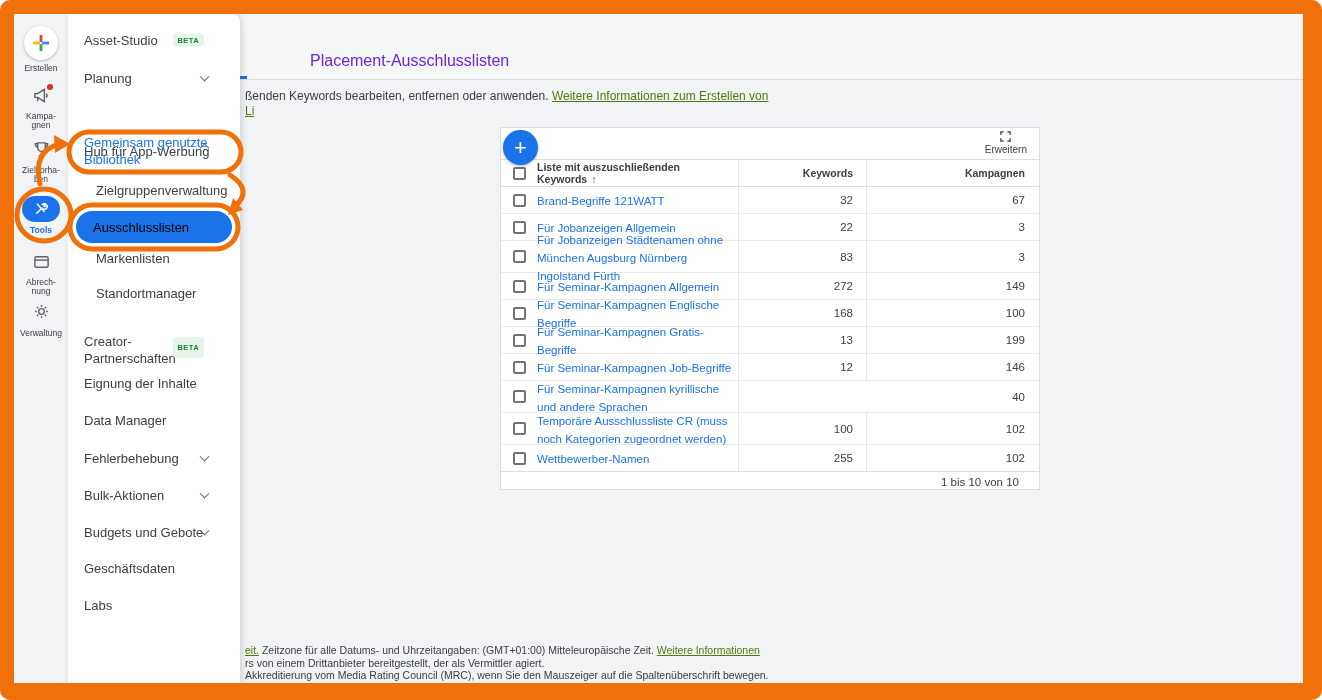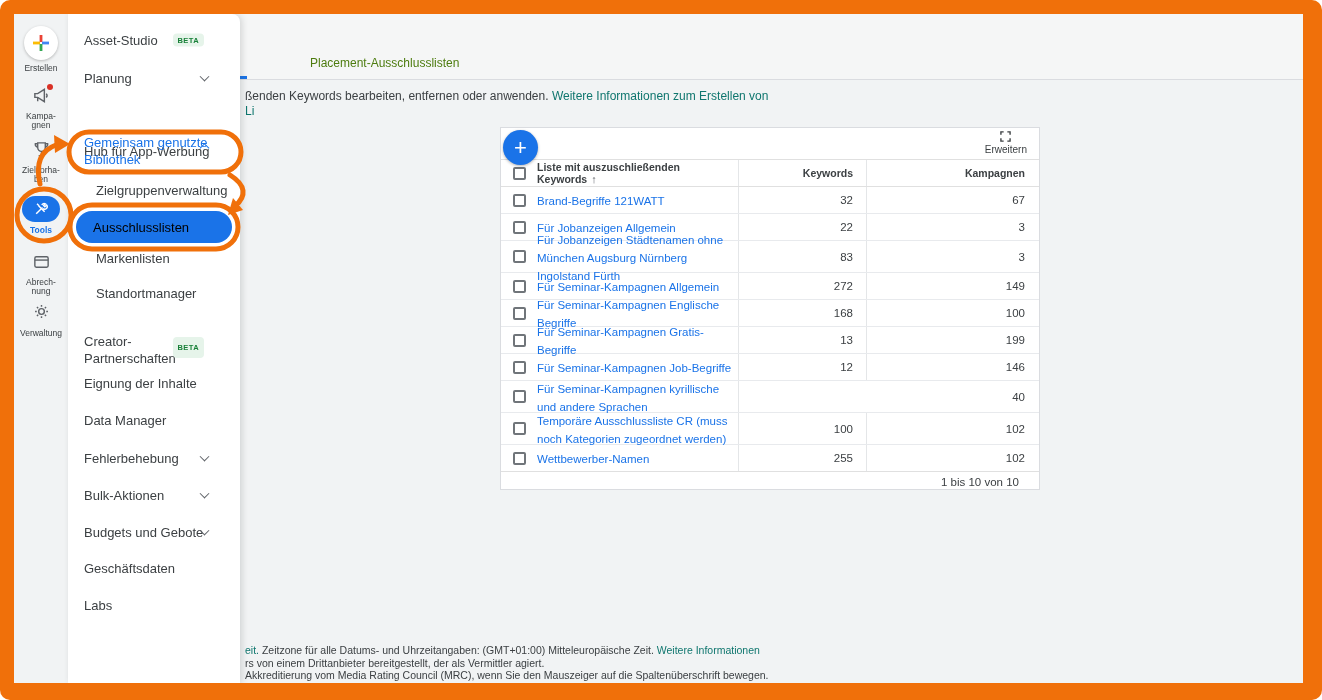--- a/index.html
+++ b/index.html
@@ -29,24 +29,24 @@
   .beta.static { top:4px; transform:none; }
   .chev { position:absolute; right:22px; top:50%; width:7px; height:7px; border-right:1.6px solid #5f6368; border-bottom:1.6px solid #5f6368; }
   .chev.down { transform:translateY(-70%) rotate(45deg); }
   .chev.up { border-color:#1a73e8; transform:translateY(-20%) rotate(-135deg); }
   .sel-pill { position:absolute; left:8px; right:8px; top:197px; height:32px; background:#1a73e8; border-radius:16px; color:#000000;
               font-size:13px; display:flex; align-items:center; padding-left:17px; cursor:pointer; }
 
   
   .content { position:absolute; left:54px; top:0; right:0; bottom:0; }
   .tabbar { position:absolute; left:0; top:0; right:0; height:66px; background:#f5f6f6; border-bottom:1px solid #dadce0; }
-  .tab { position:absolute; left:242px; bottom:9px; font-size:12px; color:#4d7c0f; cursor:pointer;margin-top:34px; }
+  .tab { position:absolute; left:242px; bottom:9px; font-size:16px; color:#6d28d9; cursor:pointer;margin-top:34px; }
   .tab-indicator { position:absolute; left:172px; bottom:0; width:7px; height:3px; background:#1a73e8; }
   .desc { position:absolute; left:177px; top:75px; font-size:12px; color:#3c4043; }
-  .desc a, .flink { color:#0f766e; cursor:pointer; }
+  .desc a, .flink { color:#4d7c0f; text-decoration:underline; cursor:pointer; }
   .frag2 { position:absolute; left:177px; top:90px; width:9px; height:13px; overflow:hidden; font-size:12px; white-space:nowrap; }
 
   
   .card { position:absolute; left:432px; top:113px; width:540px; height:363px; background:#fff; border:1px solid #dadce0; }
   .toolbar { position:relative; height:31px; }
   .fab { position:absolute; left:2px; top:2px; width:35px; height:35px; border-radius:50%; background:#1a73e8; color:#fff;
          display:flex; align-items:center; justify-content:center; font-size:22px; font-weight:400; box-shadow:0 1px 3px rgba(0,0,0,.3); z-index:3; cursor:pointer; line-height:1; }
   .expand { position:absolute; right:12px; top:3px; display:flex; flex-direction:column; align-items:center; gap:2px; cursor:pointer; }
   .expand .xlbl { font-size:10px; color:#3c4043; }
   .thead { display:flex; height:28px; border-top:1px solid #e0e0e0; border-bottom:1px solid #e0e0e0; align-items:center; font-size:10.5px; font-weight:bold; color:#3c4043; }

